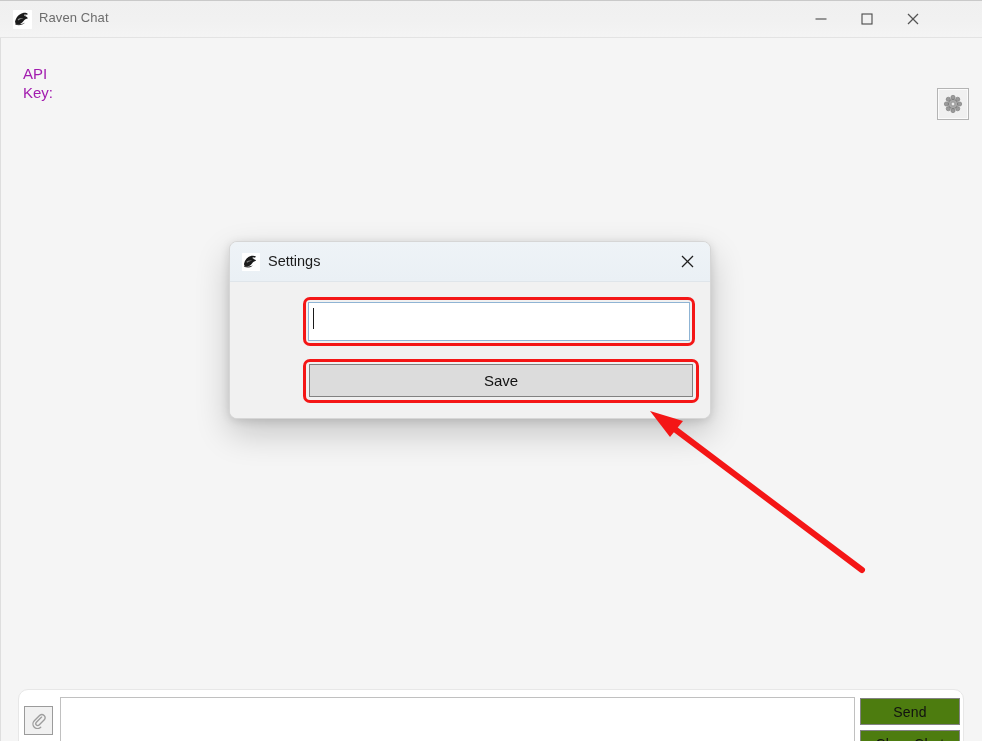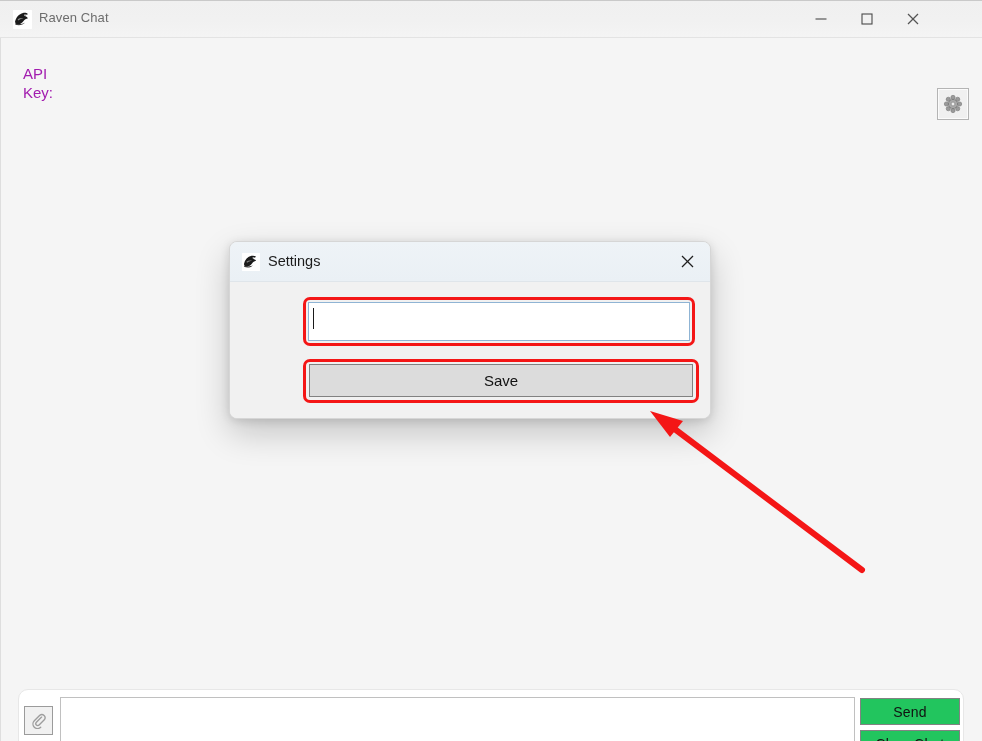--- a/index.html
+++ b/index.html
@@ -147,21 +147,21 @@
     font-size: 13px;
     color: #222;
     padding: 4px 6px;
     resize: none;
     outline: none;
   }
   .composer-btn {
     position: absolute;
     width: 100px;
     height: 27px;
-    background: #22c55e;
+    background: #4d7c0f;
     border: 1px solid #828282;
     box-sizing: border-box;
     font-family: "Liberation Sans", sans-serif;
     font-size: 14px;
     color: #111;
     cursor: pointer;
     padding: 0;
     letter-spacing: 0.2px;
   }
   #send-button      { left: 841px; top: 8px; }

